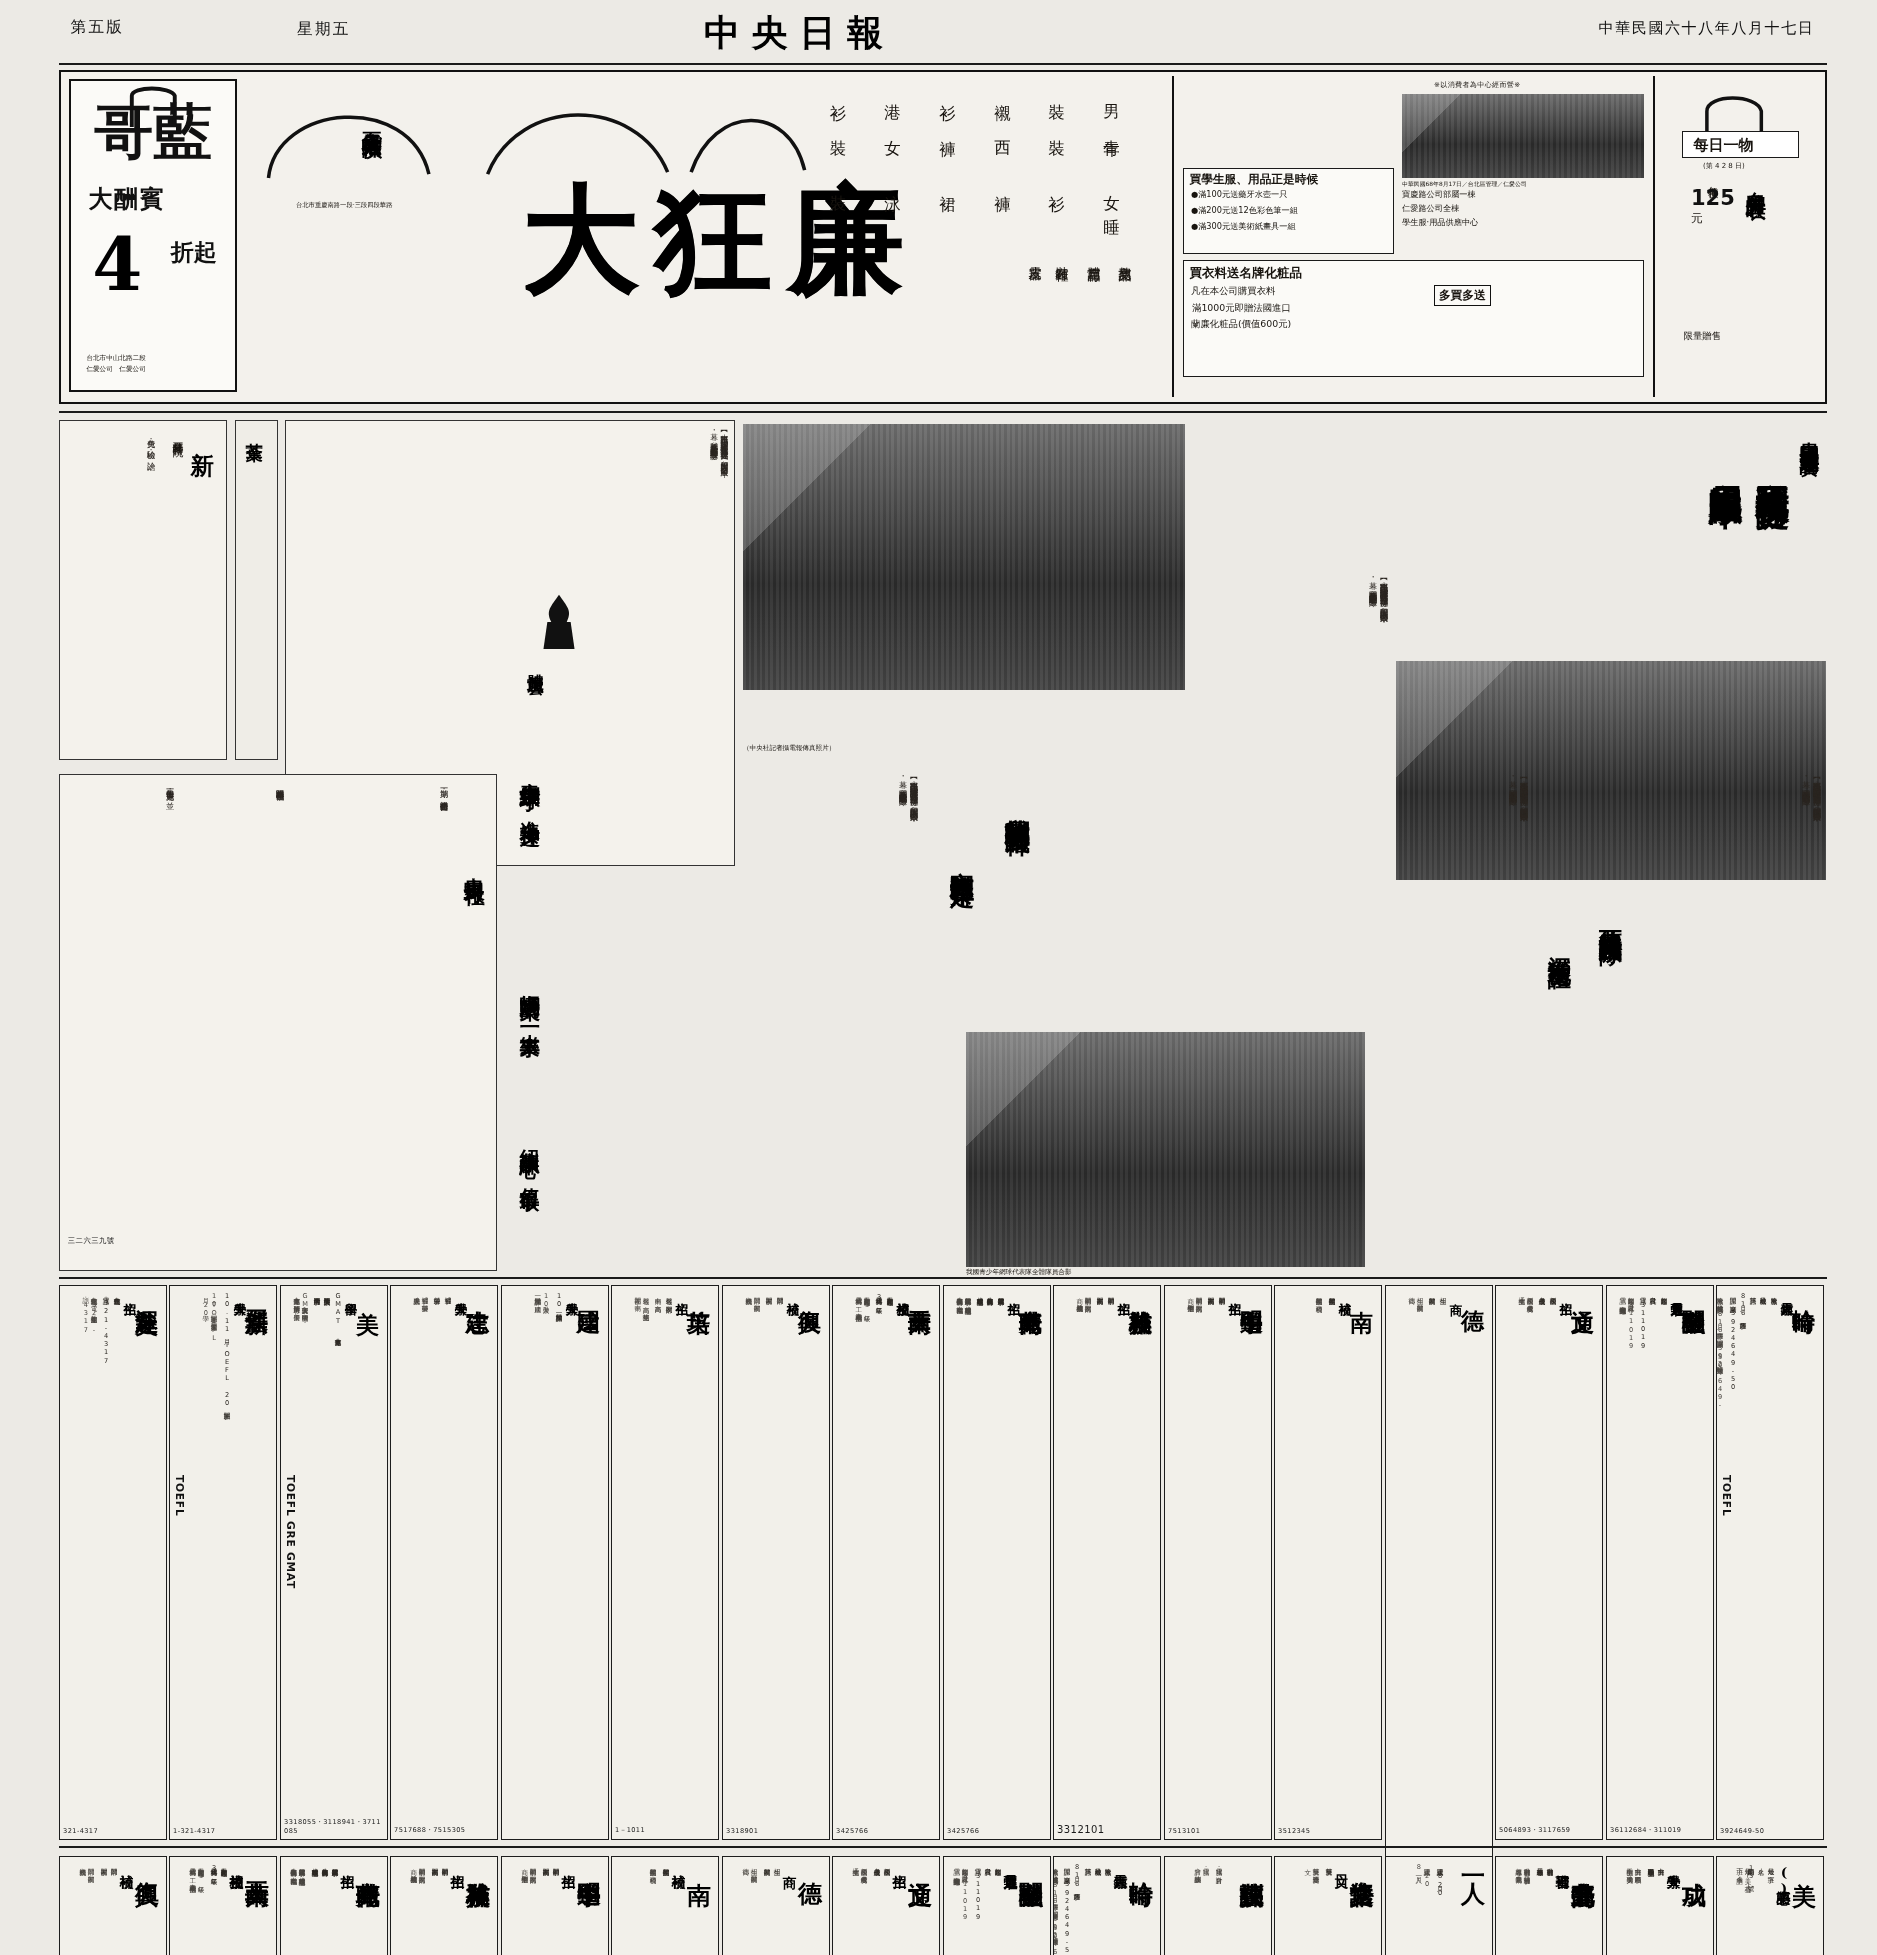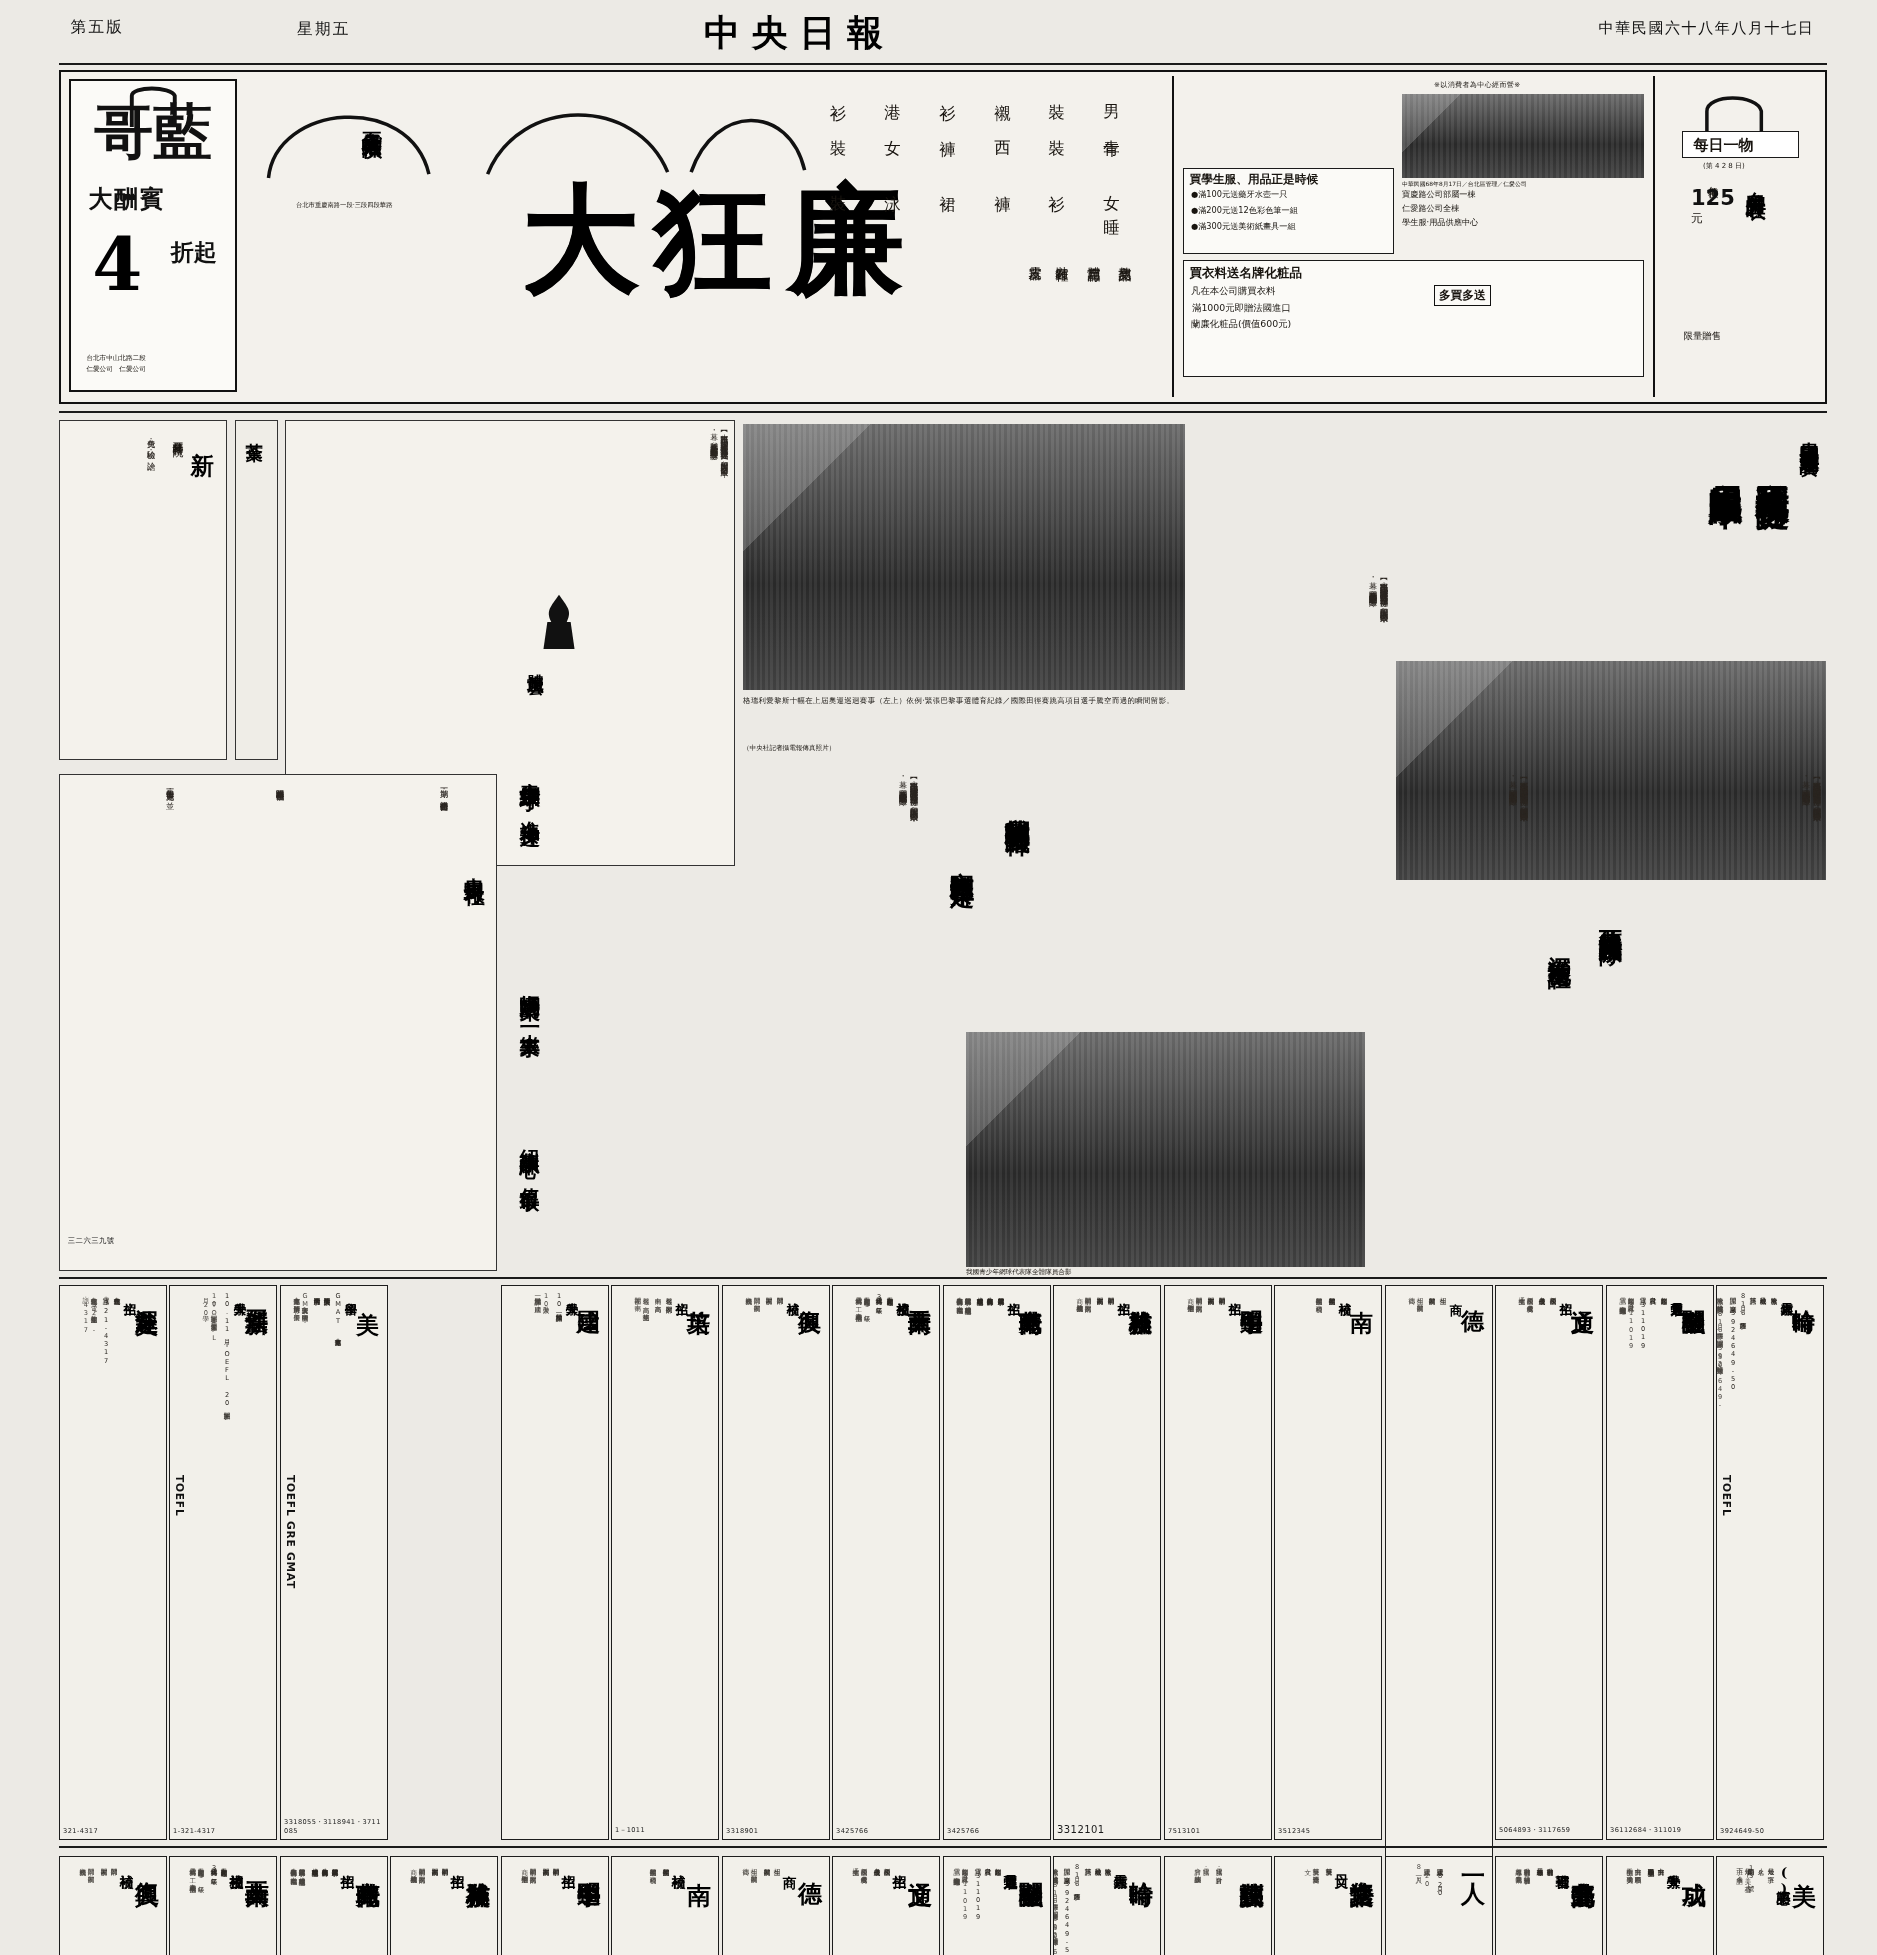--- a/index.html
+++ b/index.html
@@ -303,21 +303,20 @@
     <div class="hl" style="position:absolute; left:7.8px; top:7.8px; height:156px; font-size:17px;">茶葉</div>
   </div>
 
   <div class="box thin" style="left:285px; top:420px; width:450px; height:446px; background:#f4f2ec;">
     <div class="body-v" style="position:absolute; right:5.5px; top:5.5px; height:430px; width:438px; column-width:18px; column-gap:0; font-size:7.8px;">【本報訊】中日印三國排球邀請賽昨晚在台北市立體育館揭幕，我國兩支女子代表隊分別擊敗對手告捷，印尼男隊則以三比一擊敗日本隊。</div>
   </div>
 
   <div class="photo" style="left:743px; top:424px; width:442px; height:266px;">
       <div class="ph-inner"></div>
     </div>
-  <div class="cap-v" style="position:absolute; left:743px; top:696px; width:442px; height:66px; writing-mode:horizontal-tb; text-orientation:mixed; font-size:7.4px;">格瑞利愛黎斯十幅在上屆奧運巡迴賽事（左上）依例‧緊張巴黎事選體育紀錄／國際田徑賽跳高項目選手騰空而過的瞬間留影。</div>
   <div class="h tiny" style="position:absolute; left:743px; top:745px; font-size:6.6px;">（中央社記者攝電報傳真照片）</div>
 
   <div class="box" style="left:1201px; top:422px; width:626px; height:149px;">
     <div class="hl" style="position:absolute; right:3.9px; top:3.9px; height:360px; font-size:19.6px;">中日印三國排球邀請賽</div>
     <div class="hl" style="position:absolute; right:31px; top:35px; height:430px; font-size:34px;">我國兩枝女隊告捷</div>
     <div class="hl" style="position:absolute; right:78px; top:35px; height:430px; font-size:34px;">印尼男隊擊敗日本</div>
   </div>
 
   <div class="box" style="left:1201px; top:575px; width:188px; height:188px;">
     <div class="body-v" style="position:absolute; right:0; top:0; height:184px; width:184px; column-width:15.6px; column-gap:0;">【本報訊】中日印三國排球邀請賽昨晚在台北市立體育館揭幕，我國兩支女子代表隊分別擊敗對手告捷，印尼男隊則以三比一擊敗日本隊。</div>
@@ -464,20 +463,28 @@
         <div class="cl-body" style="position: absolute; right: 56px; top: 6.3px; height: 512px;">高中 高商</div>
         <div class="num" style="position: absolute; left: 3.1px; bottom: 3.9px; width: 101px; font-size: 6.6px; word-break: break-all;">1－1011</div>
         <div class="cl-body" style="position: absolute; right: 68px; top: 6.3px; height: 508px; width: 33px; column-width: 8.6px; column-gap: 0px; opacity: 0.85;">日報名 夜間部　高中 高商　培英招生</div>
       </div>
       <div class="classified" style="left: 442px; top: 0px; width: 108px; height: 555px;">
         <div class="cl-title" style="position: absolute; right: 3.1px; top: 5.5px; height: 219px; font-size: 23px;">建國</div>
         <div class="cl-title" style="position: absolute; right: 28px; top: 7px; height: 188px; font-size: 12.5px;">升大學</div>
         <div class="cl-body" style="position: absolute; right: 45px; top: 6.3px; height: 512px;">10日第一梯次開課</div>
         <div class="cl-body" style="position: absolute; right: 58px; top: 6.3px; height: 508px; width: 43px; column-width: 8.6px; column-gap: 0px; opacity: 0.85;">10日第一梯次開課　建國升大學</div>
       </div>
+      <div class="classified" style="left: 331px; top: 0px; width: 108px; height: 555px;">
+        <div class="cl-title" style="position: absolute; right: 3.1px; top: 5.5px; height: 219px; font-size: 23px;">建志</div>
+        <div class="cl-title" style="position: absolute; right: 28px; top: 7px; height: 188px; font-size: 12.5px;">升大學</div>
+        <div class="cl-body" style="position: absolute; right: 45px; top: 6.3px; height: 512px;">補習班</div>
+        <div class="cl-body" style="position: absolute; right: 56px; top: 6.3px; height: 512px;">榮譽班</div>
+        <div class="num" style="position: absolute; left: 3.1px; bottom: 3.9px; width: 101px; font-size: 6.6px; word-break: break-all;">7517688・7515305</div>
+        <div class="cl-body" style="position: absolute; right: 68px; top: 6.3px; height: 508px; width: 33px; column-width: 8.6px; column-gap: 0px; opacity: 0.85;">補習班　榮譽班　建志升大學</div>
+      </div>
       <div class="classified" style="left: 221px; top: 0px; width: 108px; height: 555px;">
         <div class="cl-title" style="position: absolute; right: 3.1px; top: 5.5px; height: 219px; font-size: 23px;">美</div>
         <div class="cl-title" style="position: absolute; right: 28px; top: 7px; height: 188px; font-size: 12.5px;">留學</div>
         <div class="cl-body" style="position: absolute; right: 45px; top: 6.3px; height: 512px;">GMAT 大專英文進修</div>
         <div class="cl-body" style="position: absolute; right: 56px; top: 6.3px; height: 512px;">美國研究所入學班</div>
         <div class="cl-body" style="position: absolute; right: 66px; top: 6.3px; height: 512px;">國內研究所考班</div>
         <div class="lat" style="position: absolute; left: 3.9px; top: 189px; font-size: 10.6px; writing-mode: vertical-rl; text-orientation: sideways; letter-spacing: 0.8px;">TOEFL GRE GMAT</div>
         <div class="num" style="position: absolute; left: 3.1px; bottom: 3.9px; width: 101px; font-size: 6.6px; word-break: break-all;">3318055・3118941・3711085</div>
         <div class="cl-body" style="position: absolute; right: 78px; top: 6.3px; height: 508px; width: 23px; column-width: 8.6px; column-gap: 0px; opacity: 0.85;">GMAT 大專英文進修　美國研究所入學班　國內研究所考班　美留學</div>
       </div>

